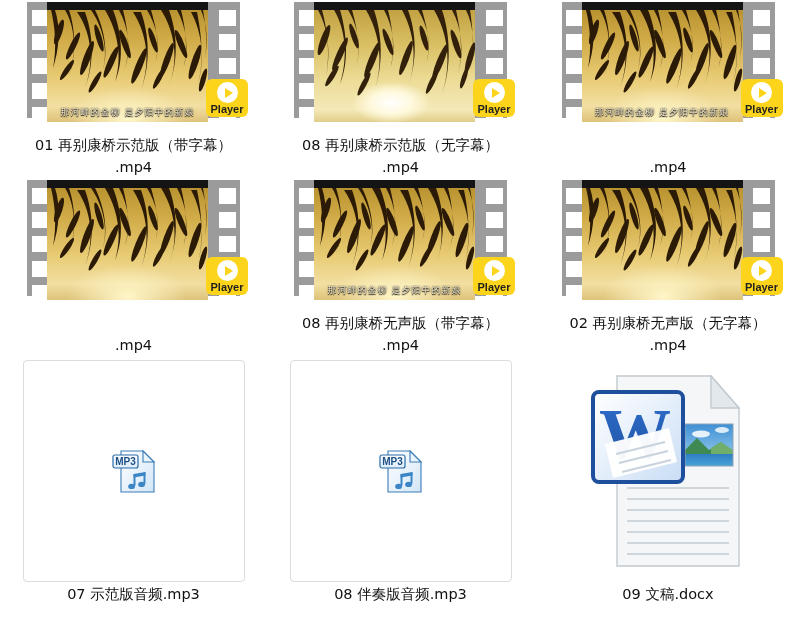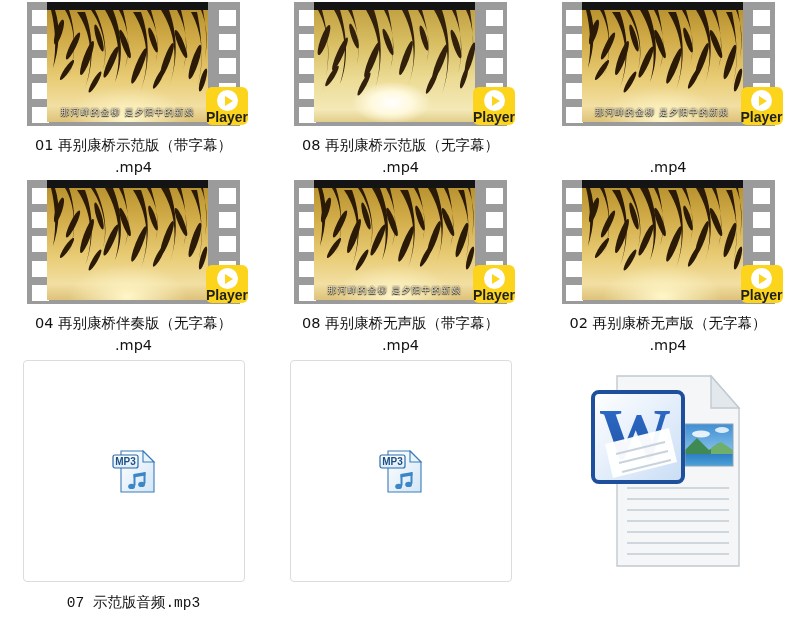--- a/index.html
+++ b/index.html
@@ -109,38 +109,38 @@
     display: flex; align-items: center; justify-content: center;
   }
   .player-badge .tri {
     width: 0; height: 0;
     border-left: 8px solid #fdd41c;
     border-top: 5px solid transparent;
     border-bottom: 5px solid transparent;
     margin-left: 3px;
   }
   .player-badge .ptxt {
-    font-size: 14px;
+    font-size: 11px;
     font-weight: bold;
     color: #1f1f1f;
     line-height: 10px;
     font-family: "Liberation Sans", sans-serif;
   }
 
   
   .label {
-    margin-top: 8px;
+    margin-top: 16px;
     width: 245px;
     text-align: center;
     font-size: 14.5px;
     line-height: 22px;
     color: #111111;
     font-family: "DejaVu Sans", "Liberation Sans", sans-serif;
   }
-  .label.single { margin-top: 10px; font-family: Liberation Mono, monospace; }
+  .label.single { margin-top: 1px; }
 
   
   .mp3card {
     width: 222px;
     height: 222px;
     border: 1px solid #dcdcdc;
     border-radius: 4px;
     background: #ffffff;
     display: flex;
     align-items: center;
@@ -408,21 +408,21 @@
         <span class="perf"></span>
       </div>
       <div class="player-badge">
         <span class="circ">
             <span class="tri"></span>
           </span>
         <span class="ptxt">Player</span>
       </div>
     </div>
     <div class="label">
-      <span>04 再别康桥伴奏版（无字幕）</span><br>
+      <br>
       <span>.mp4</span>
     </div>
   </div>
 
   <div class="cell">
     <div class="film">
       <div class="perfcol left">
         <span class="perf"></span>
         <span class="perf"></span>
         <span class="perf"></span>
@@ -599,20 +599,23 @@
         <text x="15.5" y="20.3" font-family="&quot;Liberation Sans&quot;, sans-serif" font-size="10" font-weight="bold" fill="#1c4f85" text-anchor="middle">MP3</text>
         <g fill="#3d86c6">
           <rect x="23.5" y="29" width="2" height="12" rx="1"></rect>
           <rect x="33.5" y="27" width="2" height="12" rx="1"></rect>
           <path d="M23.5 29 L35.5 27 V30.4 L23.5 32.4 Z"></path>
           <ellipse cx="21.6" cy="41.4" rx="3.4" ry="2.7"></ellipse>
           <ellipse cx="31.6" cy="39.4" rx="3.4" ry="2.7"></ellipse>
         </g>
       </svg>
     </div>
+    <div class="label single">
+      <span>08 伴奏版音频.mp3</span>
+    </div>
   </div>
 
   <div class="cell">
     <div class="docwrap">
       <svg class="docicon" viewBox="0 0 170 210">
         <defs>
           <linearGradient id="wlogo" x1="0" y1="0" x2="0" y2="1">
             <stop offset="0" stop-color="#2f6fce"></stop>
             <stop offset="1" stop-color="#1d4f9c"></stop>
           </linearGradient>
@@ -658,15 +661,18 @@
         <text x="52" y="92" font-family="&quot;Liberation Serif&quot;, serif" font-size="72" font-weight="bold" fill="url(#wlogo)" text-anchor="middle">W</text>
 
         <path d="M22 78 L86 62 L94 96 L30 112 Z" fill="#ffffff" opacity=".96"></path>
         <g stroke="#c9d3dc" stroke-width="2.2">
           <line x1="33" y1="88" x2="82" y2="76"></line>
           <line x1="36" y1="97" x2="85" y2="85"></line>
           <line x1="39" y1="106" x2="88" y2="94"></line>
         </g>
       </svg>
     </div>
+    <div class="label single">
+      <span>09 文稿.docx</span>
+    </div>
   </div>
 
 </div>
 
 </body></html>

